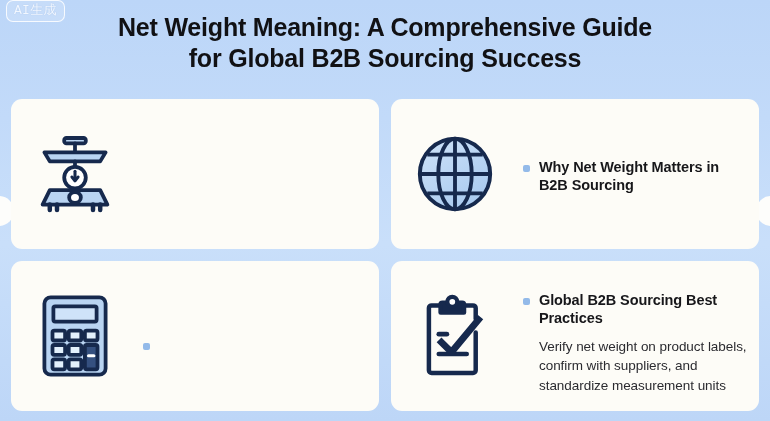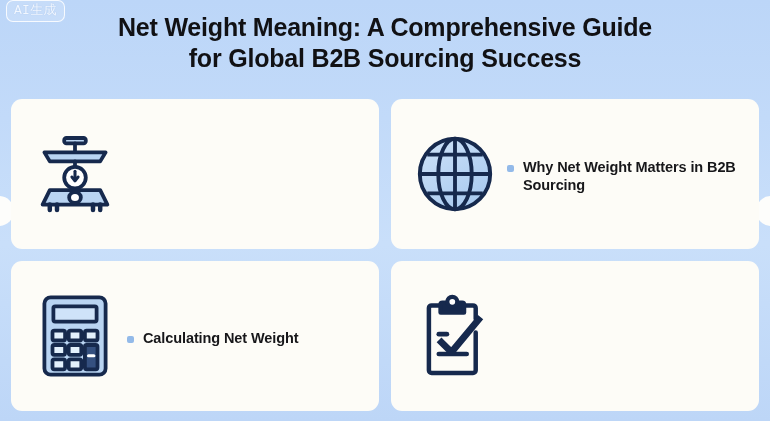--- a/index.html
+++ b/index.html
@@ -86,20 +86,21 @@
 
   .card {
     background: #fdfcf7;
     border-radius: 11px;
     display: flex;
     align-items: center;
     padding: 8px 10px 8px 12px;
     box-sizing: border-box;
     position: relative;
     overflow: hidden;
+    gap: 16px;
   }
 
   .card-icon {
     flex: 0 0 auto;
     width: 104px;
     height: 104px;
     display: flex;
     align-items: center;
     justify-content: center;
   }
@@ -223,35 +224,41 @@
             <rect x="15" y="76" width="14" height="11" rx="2" fill="#e3f0fc"></rect>
             <rect x="33" y="76" width="14" height="11" rx="2" fill="#e3f0fc"></rect>
             <rect x="51" y="60" width="14" height="27" rx="2" fill="#35507f"></rect>
             <line x1="55" y1="72" x2="61" y2="72" stroke="#ffffff" stroke-width="3.4" stroke-linecap="round"></line>
           </g>
         </svg>
       </div>
       <div class="card-body">
         <span class="bullet"></span>
         <div class="text-col">
-          <p class="card-heading">Calculating Net Weight</p>
         </div>
       </div>
     </div>
 
     <div class="card">
       <div class="card-icon">
         <svg width="82" height="90" viewBox="0 0 80 100" aria-hidden="true">
           <g fill="none" stroke="#16294d" stroke-width="5" stroke-linejoin="round" stroke-linecap="round">
             <path d="M28 16 H14 a3 3 0 0 0 -3 3 V88 a3 3 0 0 0 3 3 H60 a3 3 0 0 0 3 -3 V46"></path>
             <path d="M63 31 V19 a3 3 0 0 0 -3 -3 H47"></path>
             <path d="M26 13 H48 a2 2 0 0 1 2 2 V24 H24 V15 a2 2 0 0 1 2 -2 Z" fill="#16294d"></path>
             <circle cx="37" cy="12" r="5.5" fill="#ffffff" stroke-width="4.6"></circle>
             <line x1="22" y1="48" x2="31" y2="48" stroke-width="5.2"></line>
             <line x1="22" y1="70" x2="53" y2="70" stroke-width="5.2"></line>
             <path d="M25 57 L36 68 L66 32" stroke-width="7.6" stroke-linecap="square"></path>
           </g>
         </svg>
       </div>
+      <div class="card-body">
+        <span class="bullet"></span>
+        <div class="text-col">
+          <p class="card-heading">Global B2B Sourcing Best Practices</p>
+          <p class="card-text">Verify net weight on product labels, confirm with suppliers, and standardize measurement units</p>
+        </div>
+      </div>
     </div>
 
   </div>
 </div>
 
 </body></html>

